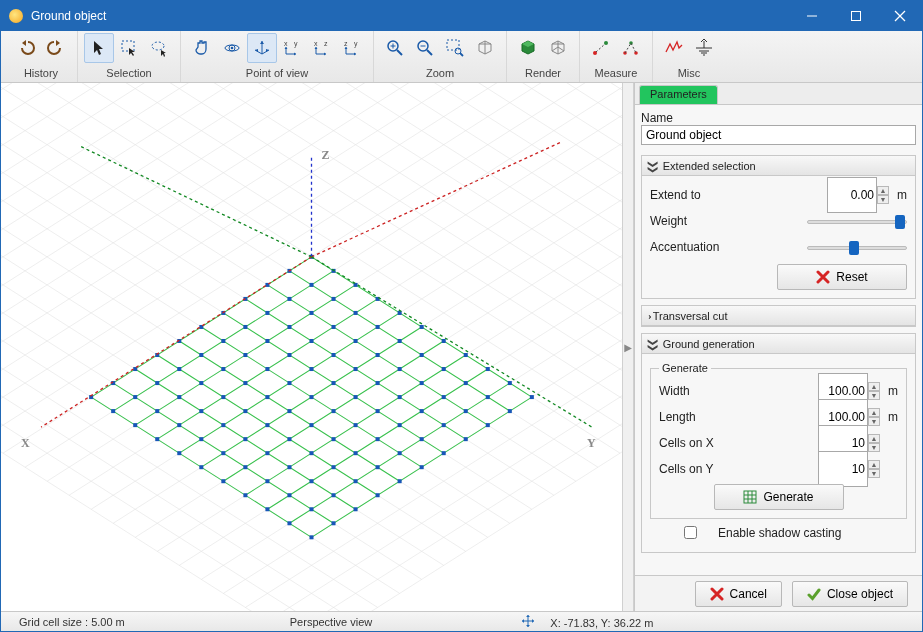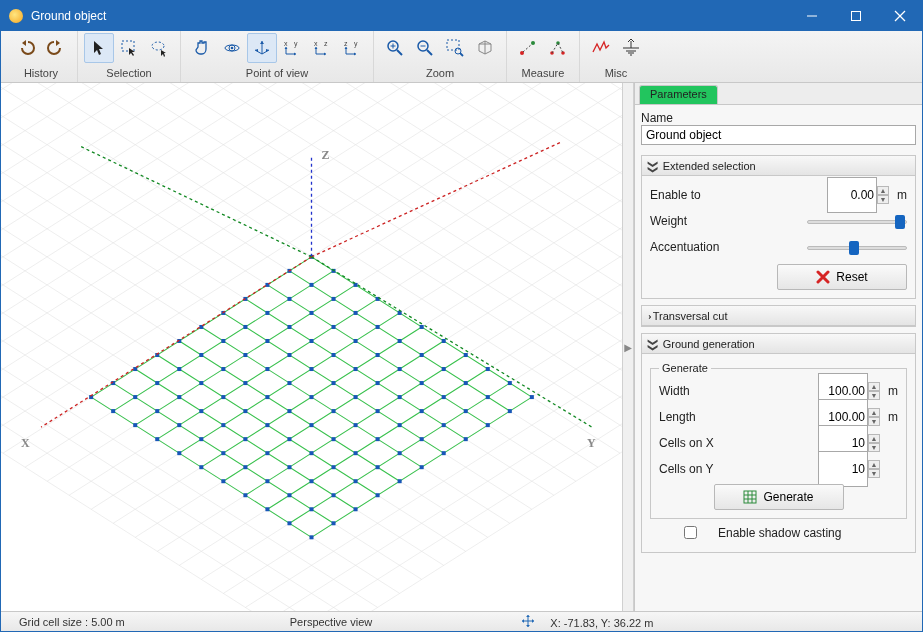--- a/index.html
+++ b/index.html
@@ -223,20 +223,36 @@
         </div>
       <div class="tbtn">
           <svg viewBox="0 0 20 20">
             <path d="M10 3 L16 6 V13 L10 16 L4 13 V6 Z" fill="none" stroke="#888"></path>
             <line x1="10" y1="3" x2="10" y2="16" stroke="#888"></line>
             <line x1="4" y1="6" x2="16" y2="6" stroke="#888"></line>
           </svg>
         </div>
     </div>
     <div class="tlabel">Zoom</div>
+  </div>
+  <div class="tgroup">
+    <div class="tbtns">
+      <div class="tbtn">
+          <svg viewBox="0 0 20 20">
+            <path d="M10 3 L16 6 V13 L10 16 L4 13 V6 Z" fill="#2a8a3a" stroke="#176b24"></path>
+            <path d="M10 3 L16 6 L10 9 L4 6 Z" fill="#4fb85f"></path>
+          </svg>
+        </div>
+      <div class="tbtn">
+          <svg viewBox="0 0 20 20">
+            <path d="M10 3 L16 6 V13 L10 16 L4 13 V6 Z M10 3 V16 M4 6 L16 6 M4 13 L10 9 L16 13" fill="none" stroke="#888"></path>
+          </svg>
+        </div>
+    </div>
+    <div class="tlabel">Render</div>
   </div>
   <div class="tgroup">
     <div class="tbtns">
       <div class="tbtn">
           <svg viewBox="0 0 20 20">
             <circle cx="4" cy="15" r="2" fill="#d62424"></circle>
             <circle cx="15" cy="5" r="2" fill="#2a8a3a"></circle>
             <line x1="5" y1="14" x2="14" y2="6" stroke="#444" stroke-dasharray="2 2"></line>
           </svg>
         </div>
@@ -510,21 +526,21 @@
         <input class="text-input" value="Ground object" style="">
       </div>
 
       <div class="section">
         <div class="section-header">
             <span class="chev" style="display: inline-block; transform: rotate(90deg);">❯❯</span>
             <span>Extended selection</span>
           </div>
         <div class="section-body">
           <div class="form-row">
-            <label>Enable to</label>
+            <label>Extend to</label>
             <input class="num-input" value="0.00" style="">
             <div class="spin">
                 <span>▲</span>
                 <span>▼</span>
               </div>
             <span class="unit">m</span>
           </div>
           <div class="form-row">
             <label>Weight</label>
             <div class="slider">
@@ -615,20 +631,34 @@
             </div>
           </fieldset>
           <div class="checkbox-row">
             <input type="checkbox" style="">
             <label>Enable shadow casting</label>
           </div>
         </div>
       </div>
     </div>
 
+    <div class="footer">
+      <button class="btn">
+        <svg class="icon" viewBox="0 0 14 14">
+            <path d="M2 2 L12 12 M12 2 L2 12" stroke="#d62424" stroke-width="3" stroke-linecap="round"></path>
+          </svg>
+        <span>Cancel</span>
+      </button>
+      <button class="btn">
+        <svg class="icon" viewBox="0 0 14 14">
+            <path d="M2 8 L5.5 11.5 L12 3" fill="none" stroke="#5aa02c" stroke-width="3" stroke-linecap="round"></path>
+          </svg>
+        <span>Close object</span>
+      </button>
+    </div>
   </div>
 </div>
 
 <div class="statusbar">
   <div class="cell">Grid cell size :  5.00 m</div>
   <div class="cell view">Perspective view</div>
   <div class="cell coords">
     <span class="cross-icon"><svg viewBox="0 0 12 12">
           <path d="M6 0 L6 12 M0 6 L12 6" stroke="#2168b5"></path>
           <path d="M6 0 L4 2 L8 2 Z M6 12 L4 10 L8 10 Z M0 6 L2 4 L2 8 Z M12 6 L10 4 L10 8 Z" fill="#2168b5"></path>

